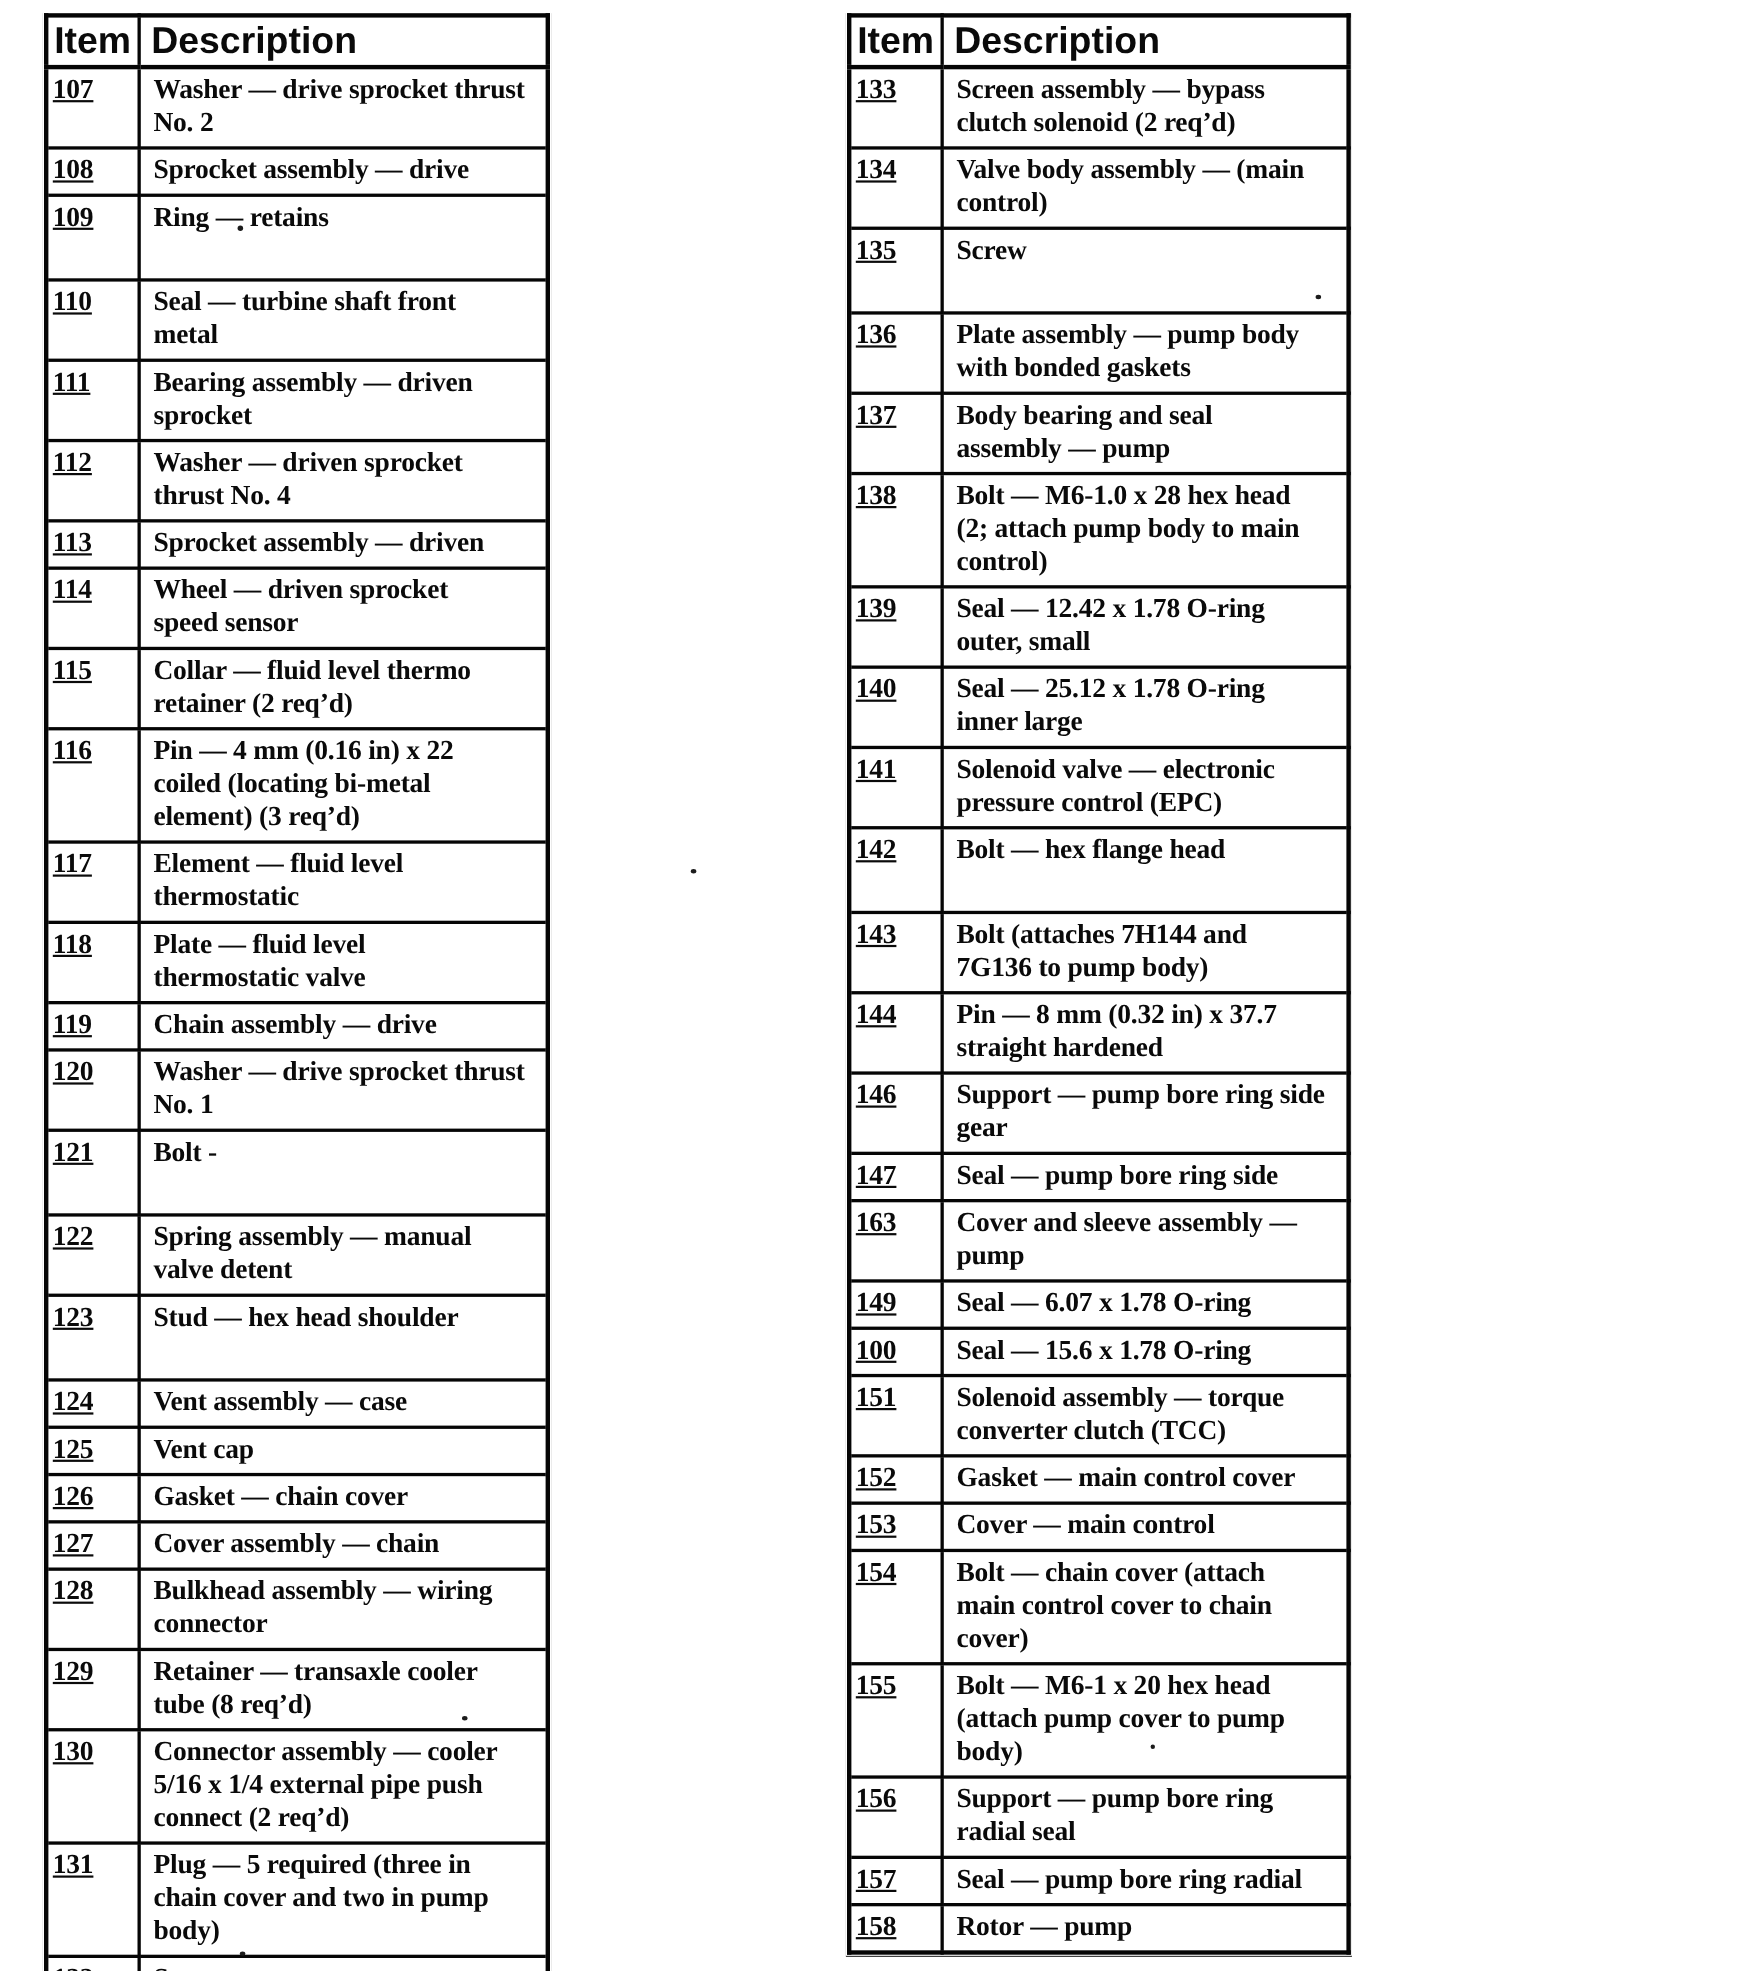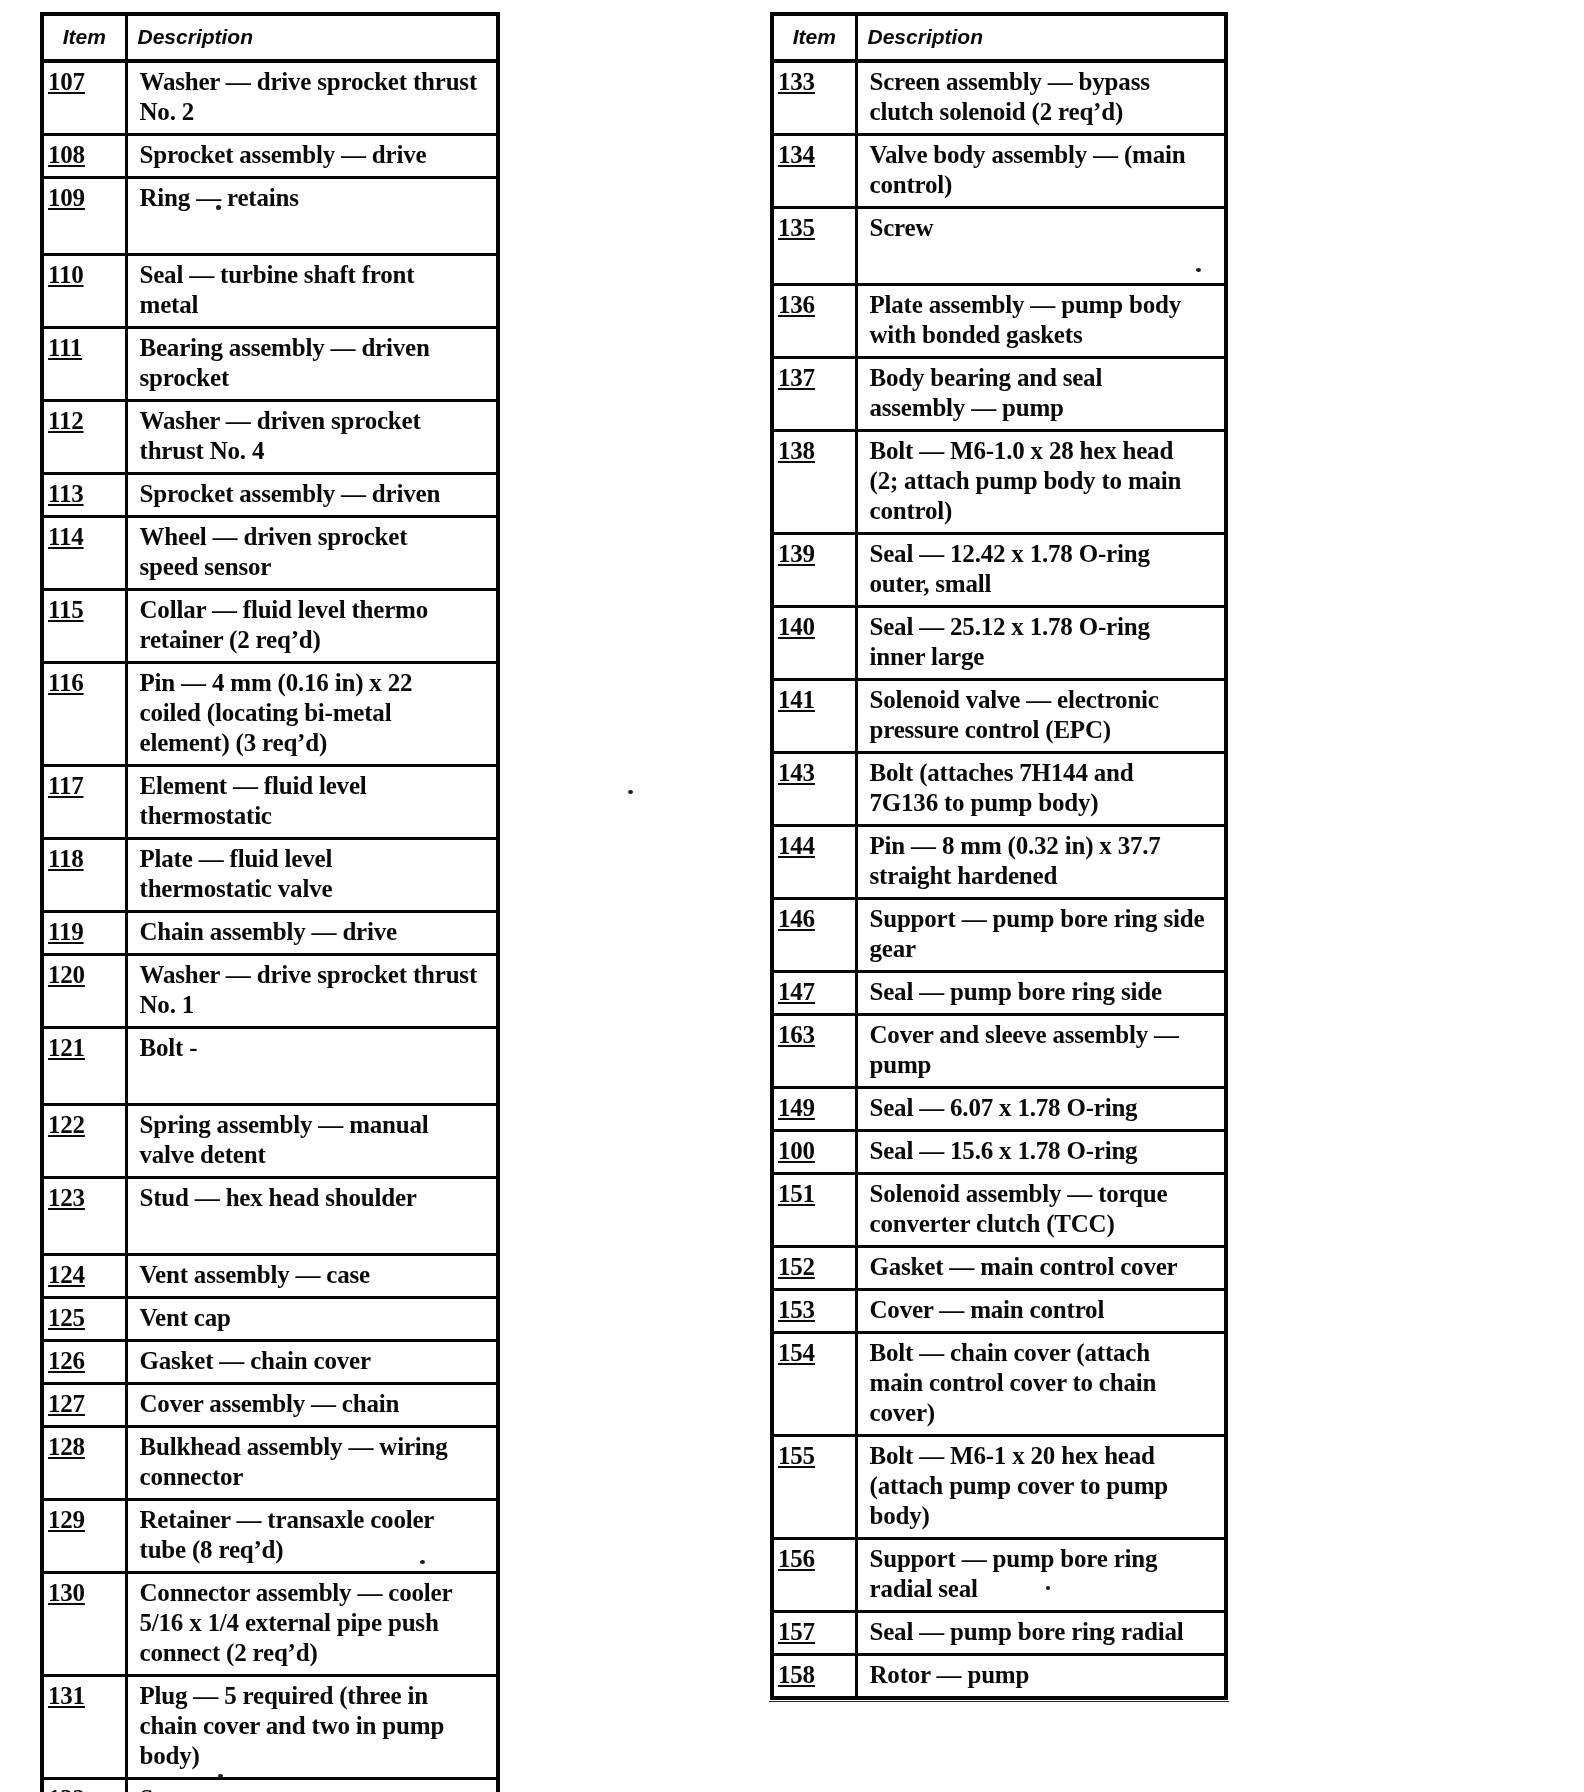--- a/index.html
+++ b/index.html
@@ -31,27 +31,26 @@
   table.parts, table.parts th, table.parts td {
     border: 3px solid #050505;
   }
   table.parts {
     border-width: 4px;
     box-shadow: 0 0 0 1px #fff, 0 1px 0 1px #2a2a2a;
   }
   table.parts th {
     font-family: "Liberation Sans", sans-serif;
     font-weight: 700;
-    font-size: 21px;
+    font-size: 34px;
     line-height: 30px;
     text-align: left;
     vertical-align: middle;
     padding: 6px 8px 7px 10px;
     border-bottom-width: 4px;
-    font-style: italic;
   }
   table.parts col.item-col { width: 84px; }
   table.parts th.item-head { text-align: center; padding-left: 4px; padding-right: 4px; }
 
   table.parts td {
     font-weight: 700;
     font-size: 25px;
     line-height: 30px;
     vertical-align: top;
     padding: 4px 6px 6px 12px;
@@ -273,20 +272,24 @@
         <tr>
           <td class="item-cell">140</td>
           <td class="desc-cell">Seal — 25.12 x 1.78 O-ring
 inner large</td>
         </tr>
         <tr>
           <td class="item-cell">141</td>
           <td class="desc-cell">Solenoid valve — electronic
 pressure control (EPC)</td>
         </tr>
+        <tr class="tall">
+          <td class="item-cell">142</td>
+          <td class="desc-cell">Bolt — hex flange head</td>
+        </tr>
         <tr>
           <td class="item-cell">143</td>
           <td class="desc-cell">Bolt (attaches 7H144 and
 7G136 to pump body)</td>
         </tr>
         <tr>
           <td class="item-cell">144</td>
           <td class="desc-cell">Pin — 8 mm (0.32 in) x 37.7
 straight hardened</td>
         </tr>

